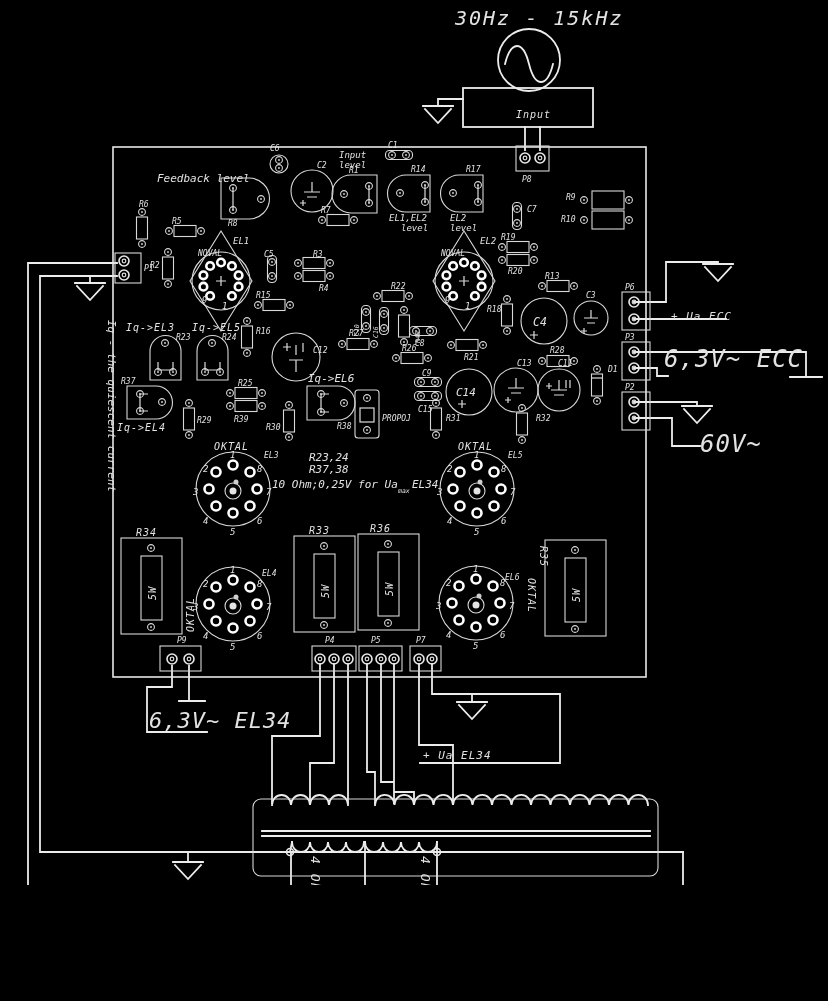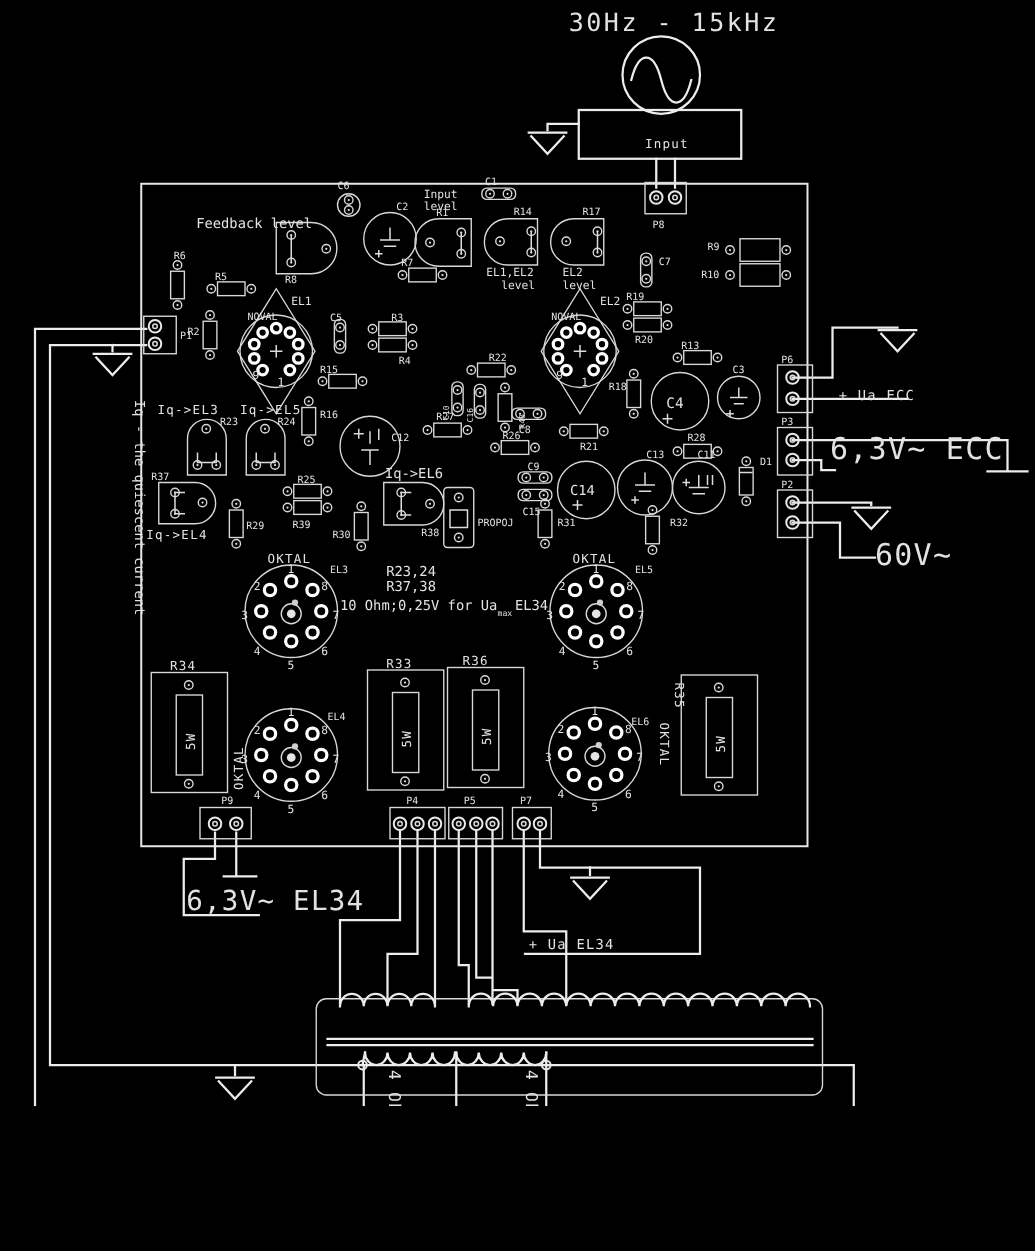--- a/index.html
+++ b/index.html
@@ -1,16 +1,16 @@
 <!DOCTYPE html>
 <html><head>
 <meta charset="utf-8">
 <style>
   html,body{margin:0;padding:0;background:#000;}
-  .stage{position:relative;width:828px;height:885px;background:#000;overflow:hidden;}
+  .stage{position:relative;width:828px;height:885px;background:#000;overflow:hidden;font-style:italic;}
   svg{display:block;}
   text{font-family:"DejaVu Sans Mono","Liberation Mono",monospace;fill:#e2e2e2;}
   .w{stroke:#ececec;stroke-width:1.8;fill:none;stroke-linecap:square;}
   .c{stroke:#d8d8d8;stroke-width:1.1;fill:none;}
   .cb{stroke:#e8e8e8;stroke-width:1.6;fill:none;}
   .pin{stroke:#fff;stroke-width:2.6;fill:none;}
   .mk{stroke:#dcdcdc;stroke-width:1.2;fill:none;}
   .t6{font-size:6.5px;}
   .t8{font-size:8px;}
   .t9{font-size:9px;}

